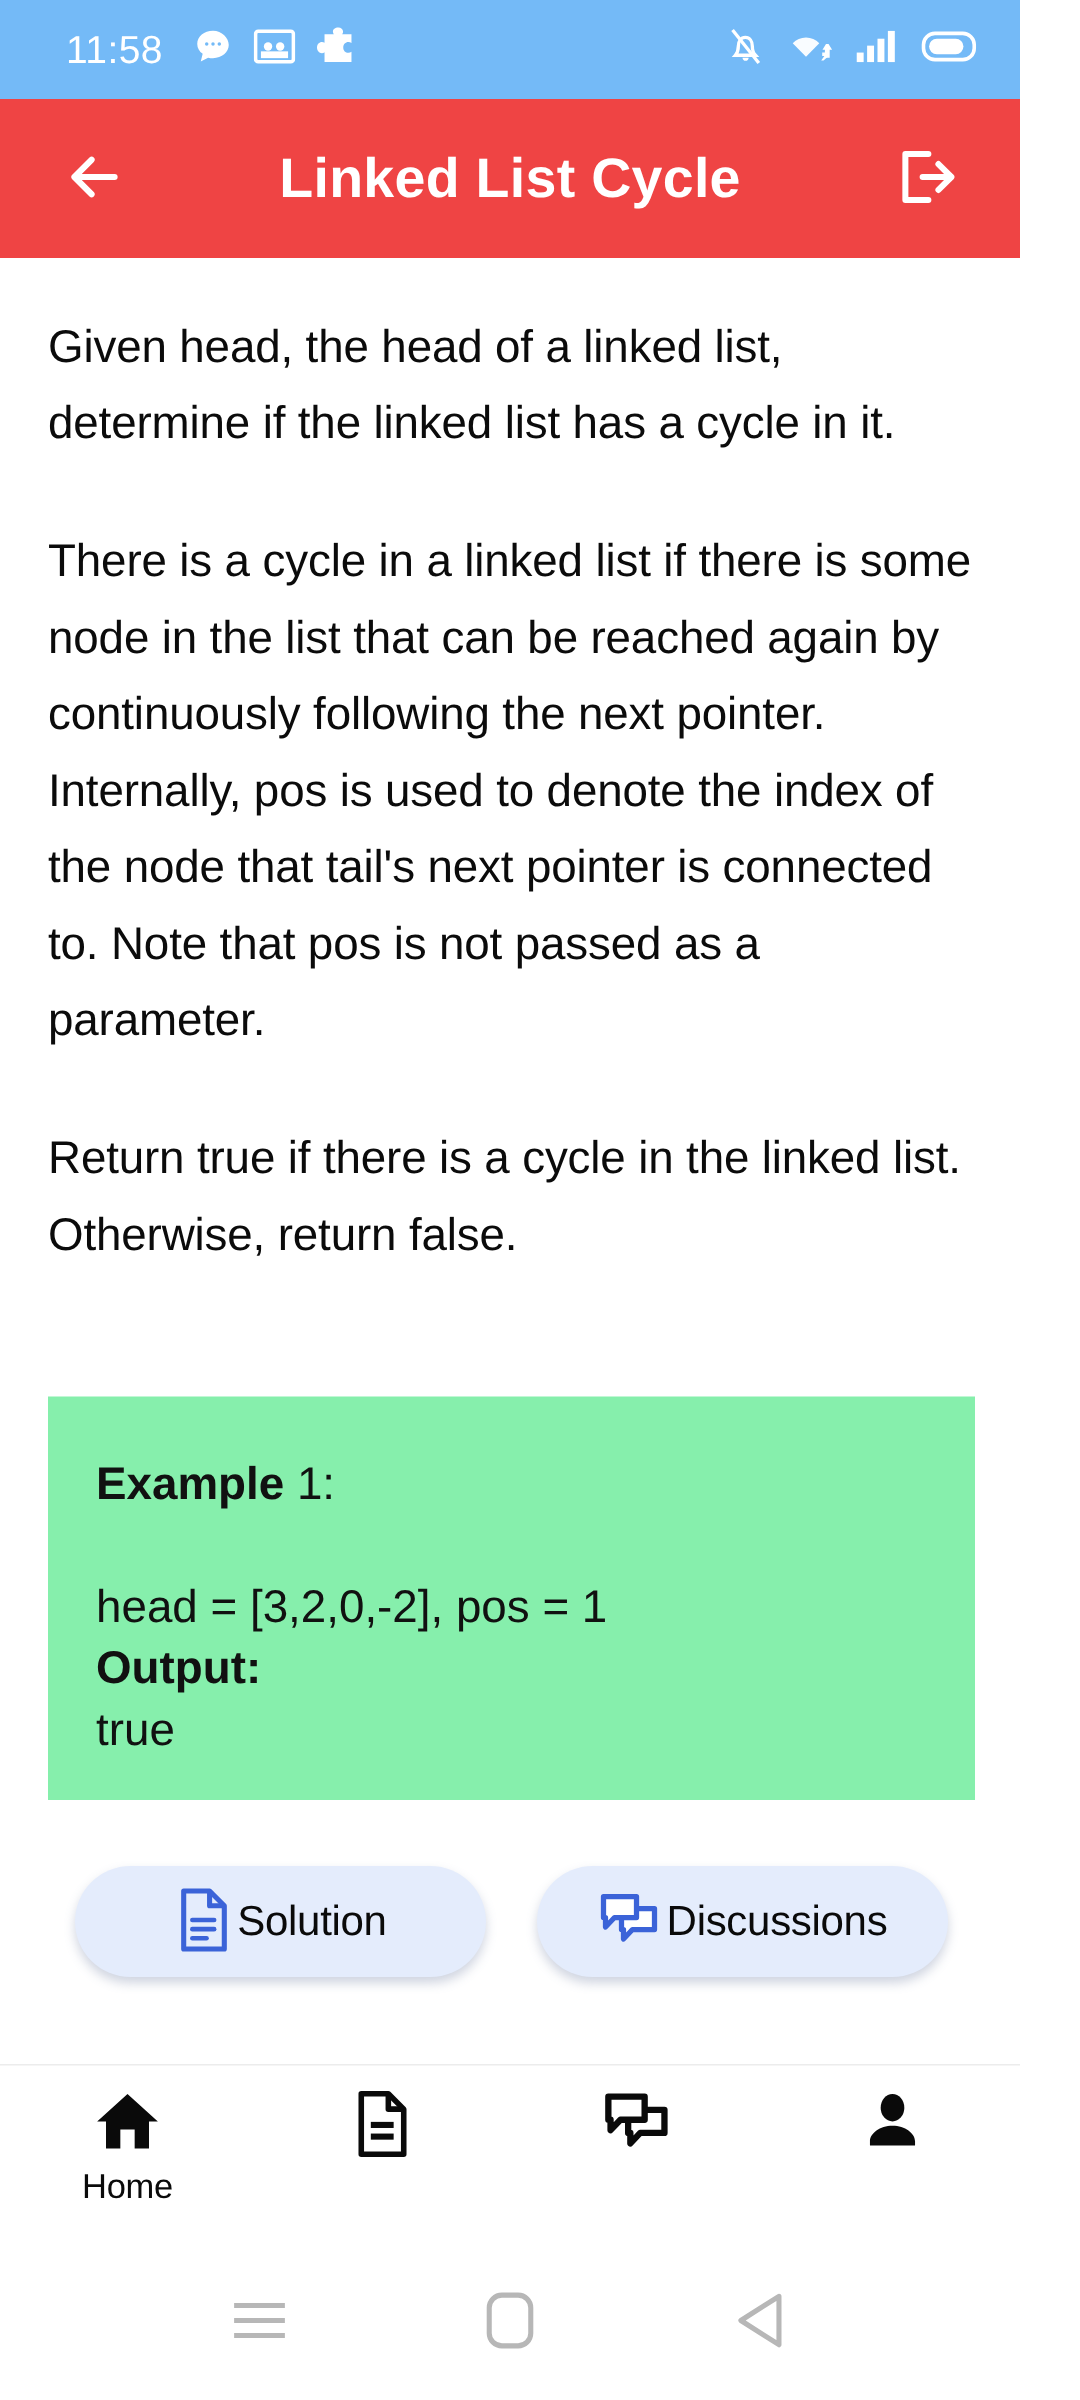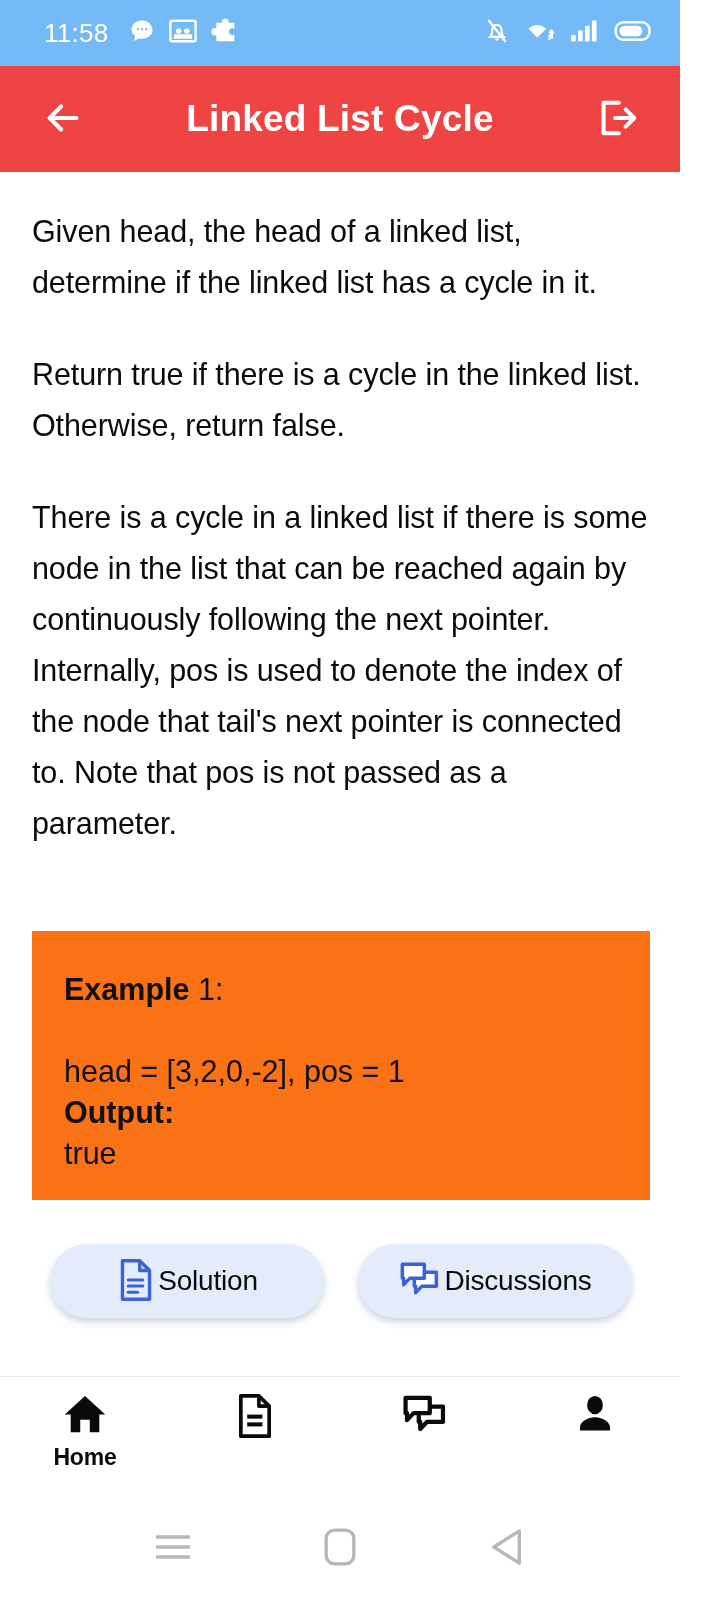--- a/index.html
+++ b/index.html
@@ -96,21 +96,21 @@
     line-height: 51px;
     color: #0b0b0b;
     font-weight: 400;
     letter-spacing: -0.1px;
   }
   .desc + .desc { margin-top: 41px; }
 
   
   .example-box {
     margin-top: 82px;
-    background: #f97316;
+    background: #86efac;
     padding: 38px 36px 26px 32px;
     font-size: 30.5px;
     line-height: 41px;
     color: #111111;
     max-height: 285px;
     overflow: hidden;
   }
   .example-box .b { font-weight: bold; }
   .ex-gap { height: 41px; }
 
@@ -155,21 +155,20 @@
   .nav-item {
     flex: 1 1 0;
     display: flex;
     flex-direction: column;
     align-items: center;
     gap: 6px;
     cursor: pointer;
     background: transparent;
     border: none;
     font-family: "Liberation Sans", sans-serif;
-    font-weight: bold;
   }
   .nav-label {
     font-size: 23px;
     color: #0a0a0a;
     letter-spacing: -0.2px;
   }
 
   
   .system-nav {
     flex: 0 0 auto;
@@ -278,22 +277,22 @@
           <path fill="none" stroke="#ffffff" stroke-width="2.1" stroke-linecap="round" stroke-linejoin="round" d="M13 4H5v16h8"></path>
           <path fill="none" stroke="#ffffff" stroke-width="2.1" stroke-linecap="round" stroke-linejoin="round" d="M11 12h10M16.5 7.5 21 12l-4.5 4.5"></path>
         </svg>
       </span>
     </button>
   </div>
 
   <div class="content">
 
     <p class="desc">Given head, the head of a linked list, determine if the linked list has a cycle in it.</p>
+    <p class="desc">There is a cycle in a linked list if there is some node in the list that can be reached again by continuously following the next pointer. Internally, pos is used to denote the index of the node that tail's next pointer is connected to. Note that pos is not passed as a parameter.</p>
     <p class="desc">Return true if there is a cycle in the linked list. Otherwise, return false.</p>
-    <p class="desc">There is a cycle in a linked list if there is some node in the list that can be reached again by continuously following the next pointer. Internally, pos is used to denote the index of the node that tail's next pointer is connected to. Note that pos is not passed as a parameter.</p>
 
     <div class="example-box">
       <div>
         <span class="b">Example</span><span> 1:</span>
       </div>
       <div class="ex-gap"></div>
       <div>head = [3,2,0,-2], pos = 1</div>
       <div class="b">Output:</div>
       <div>true</div>
     </div>

